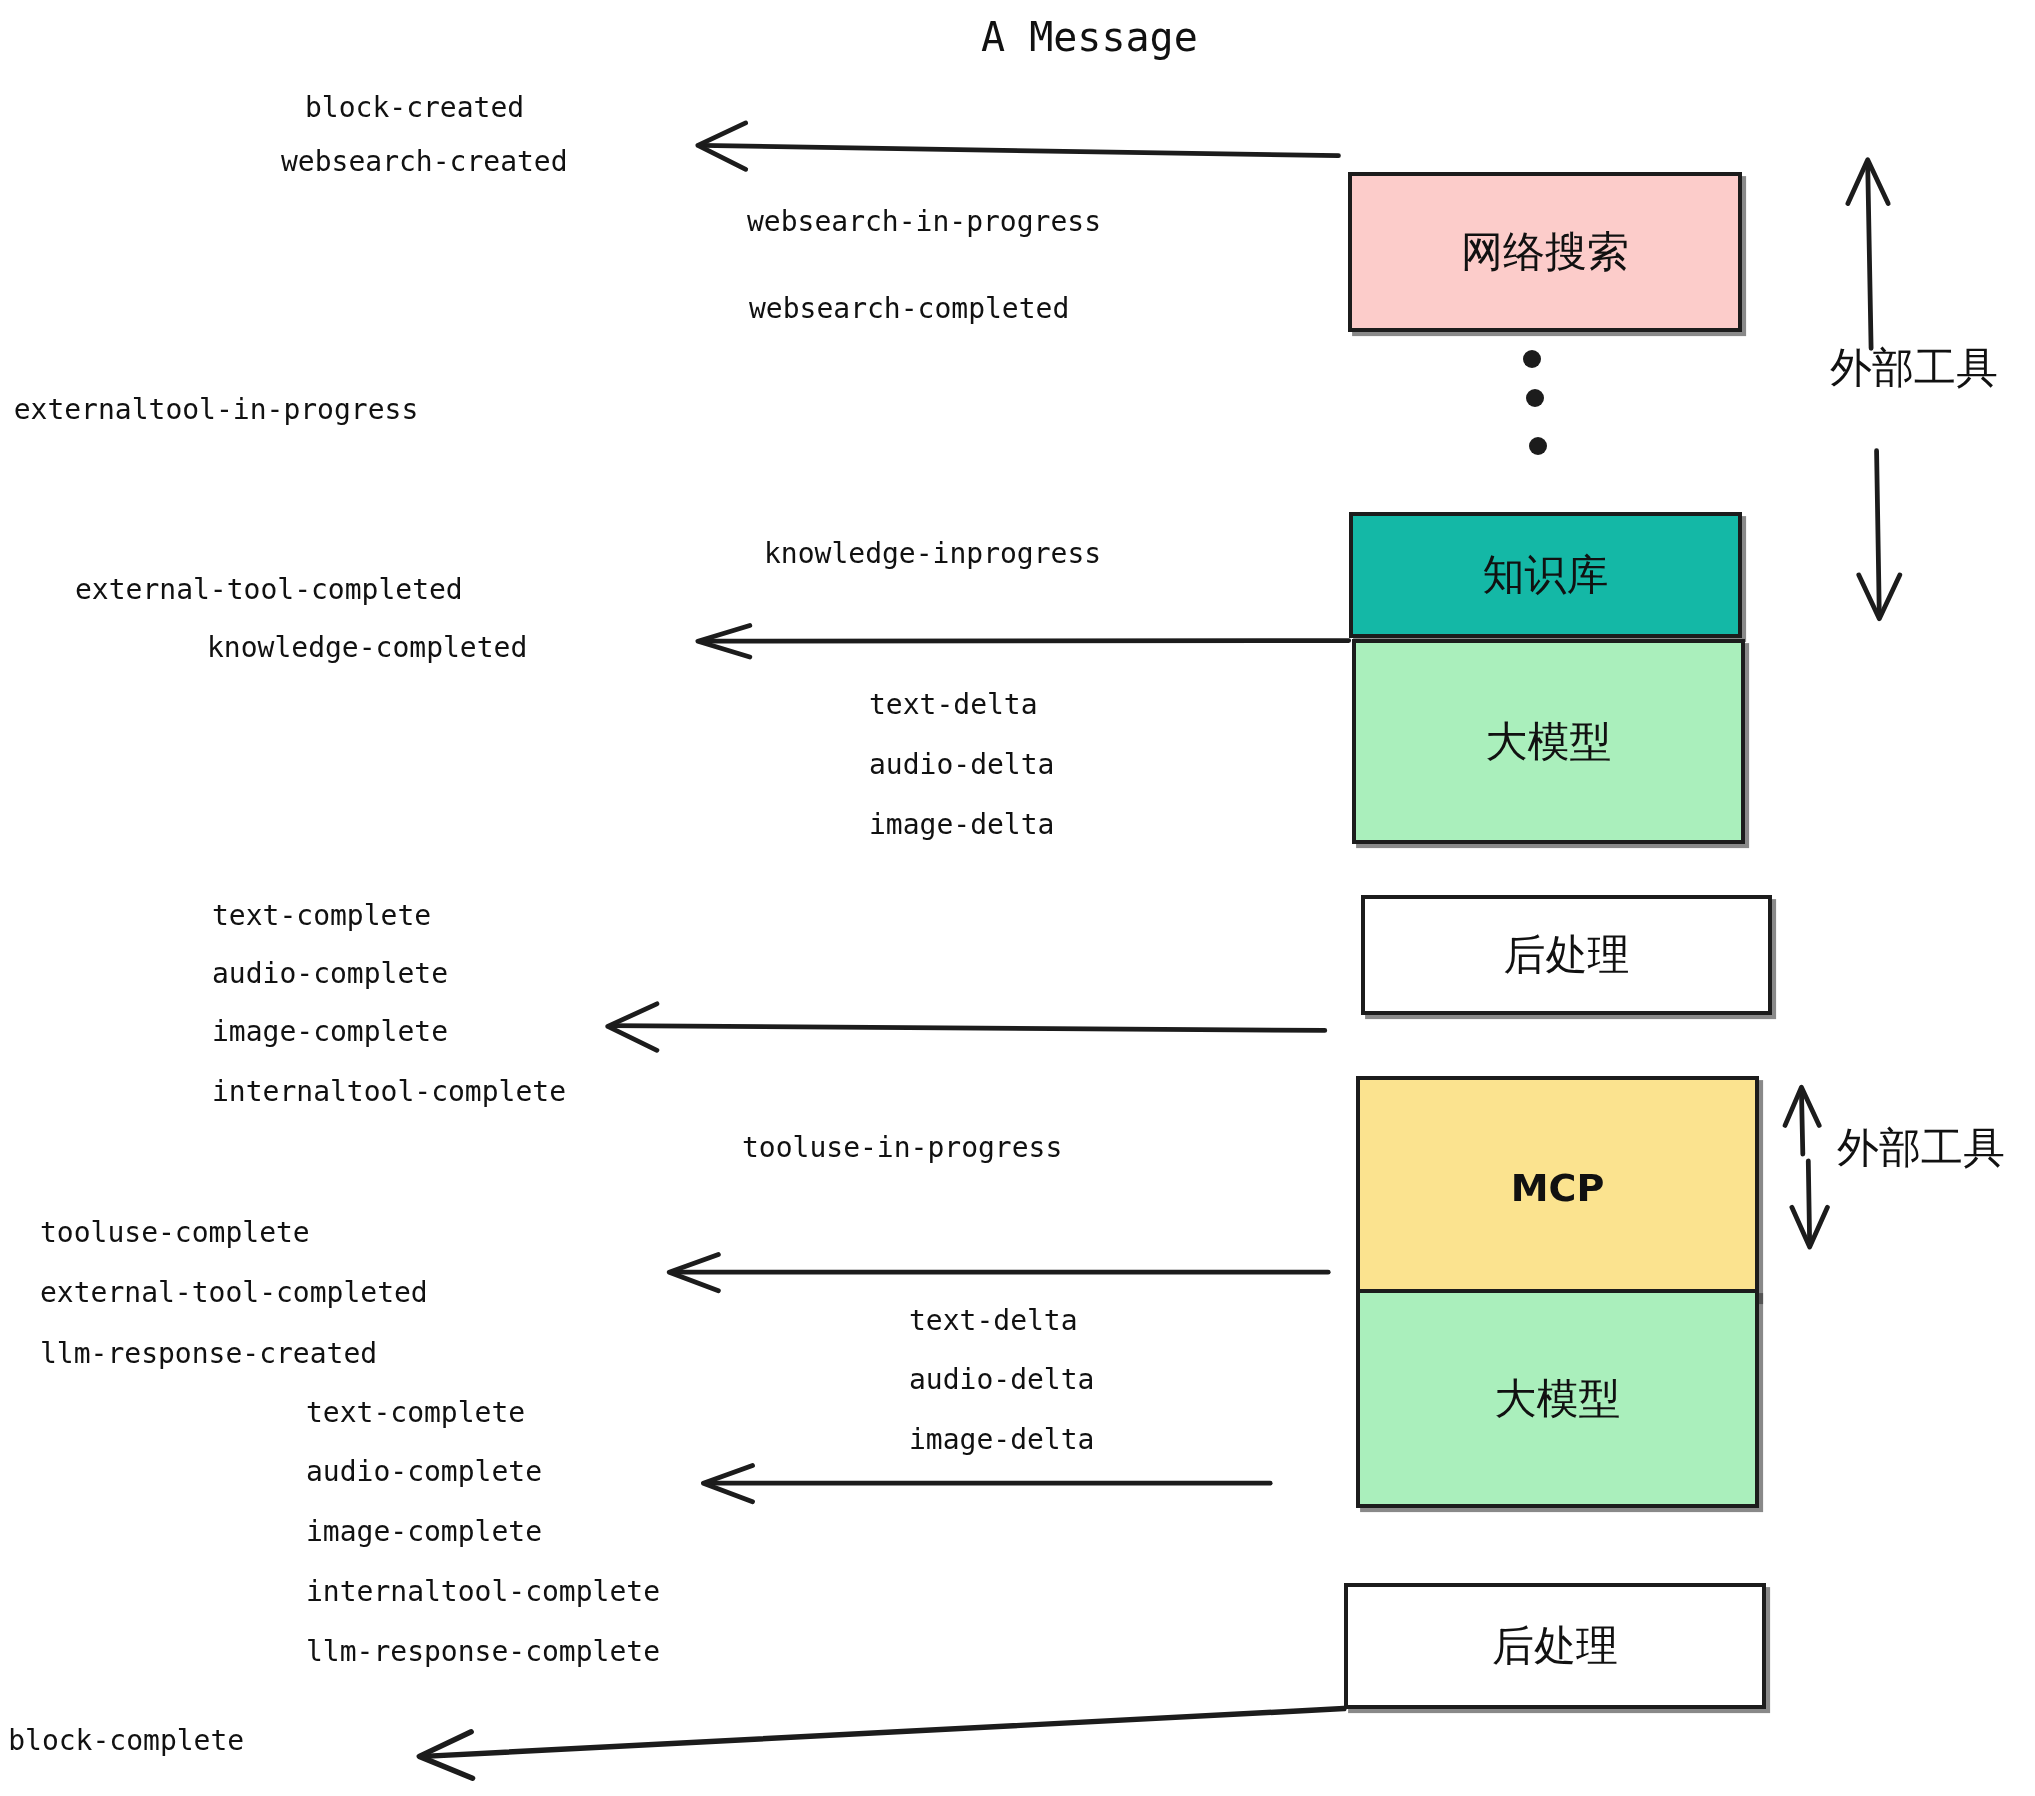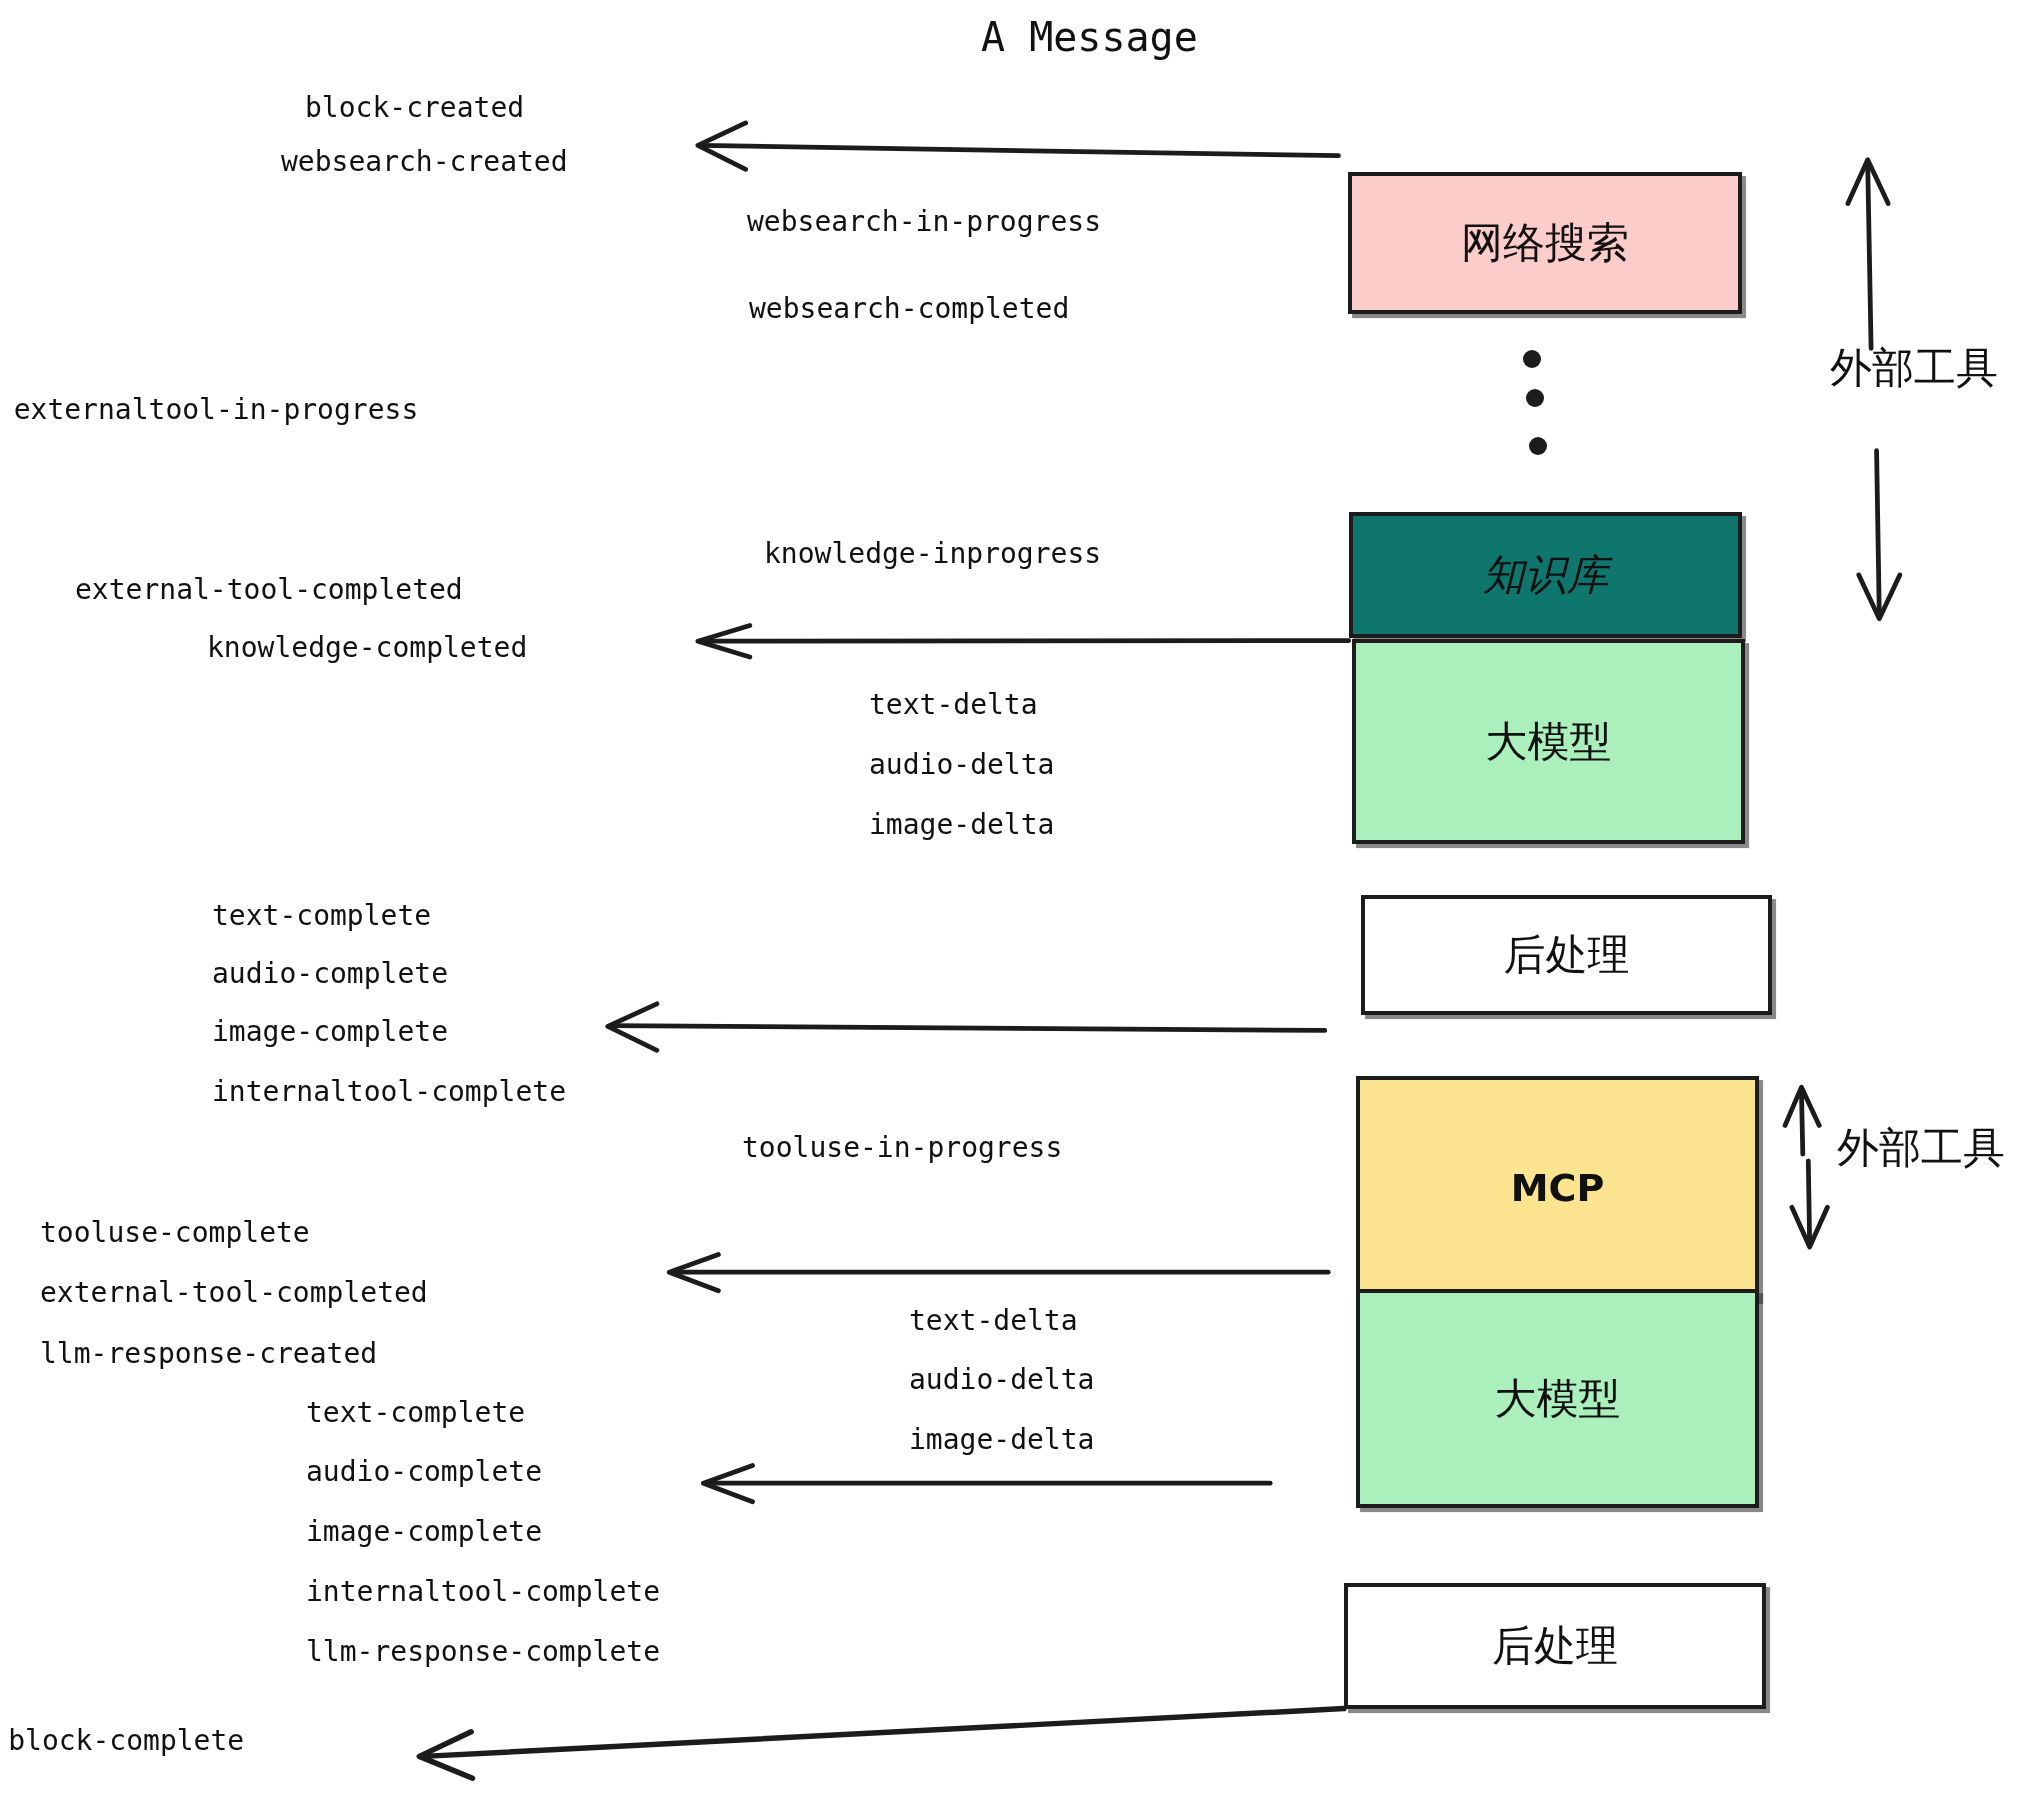--- a/index.html
+++ b/index.html
@@ -101,29 +101,29 @@
   <div class="evt" style="left:306px;  top:1518px;">image-complete</div>
   <div class="evt" style="left:306px;  top:1578px;">internaltool-complete</div>
   <div class="evt" style="left:306px;  top:1638px;">llm-response-complete</div>
 
   <div class="evt" style="left:909px; top:1307px;">text-delta</div>
   <div class="evt" style="left:909px; top:1366px;">audio-delta</div>
   <div class="evt" style="left:909px; top:1426px;">image-delta</div>
 
   <div class="evt" style="left:8.2px;   top:1727px;">block-complete</div>
 
-  <div class="box" style="left:1348px; top:172px; width:394px; height:142px; background:#fcccca;">
+  <div class="box" style="left:1348px; top:172px; width:394px; height:160px; background:#fcccca;">
     <span>网络搜索</span>
   </div>
 
   <div class="dot" style="left:1523px; top:350px;"></div>
   <div class="dot" style="left:1526px; top:389px;"></div>
   <div class="dot" style="left:1529px; top:437px;"></div>
 
-  <div class="box" style="left:1349px; top:512px; width:393px; height:126px; background:#0f766e;font-style:italic;">
+  <div class="box" style="left:1349px; top:512px; width:393px; height:126px; background:#14b8a6;">
     <span>知识库</span>
   </div>
 
   <div class="box" style="left:1352px; top:639px; width:393px; height:205px; background:#aaefbc;">
     <span>大模型</span>
   </div>
 
   <div class="box" style="left:1361px; top:895px; width:411px; height:120px; background:#ffffff;">
     <span>后处理</span>
   </div>

